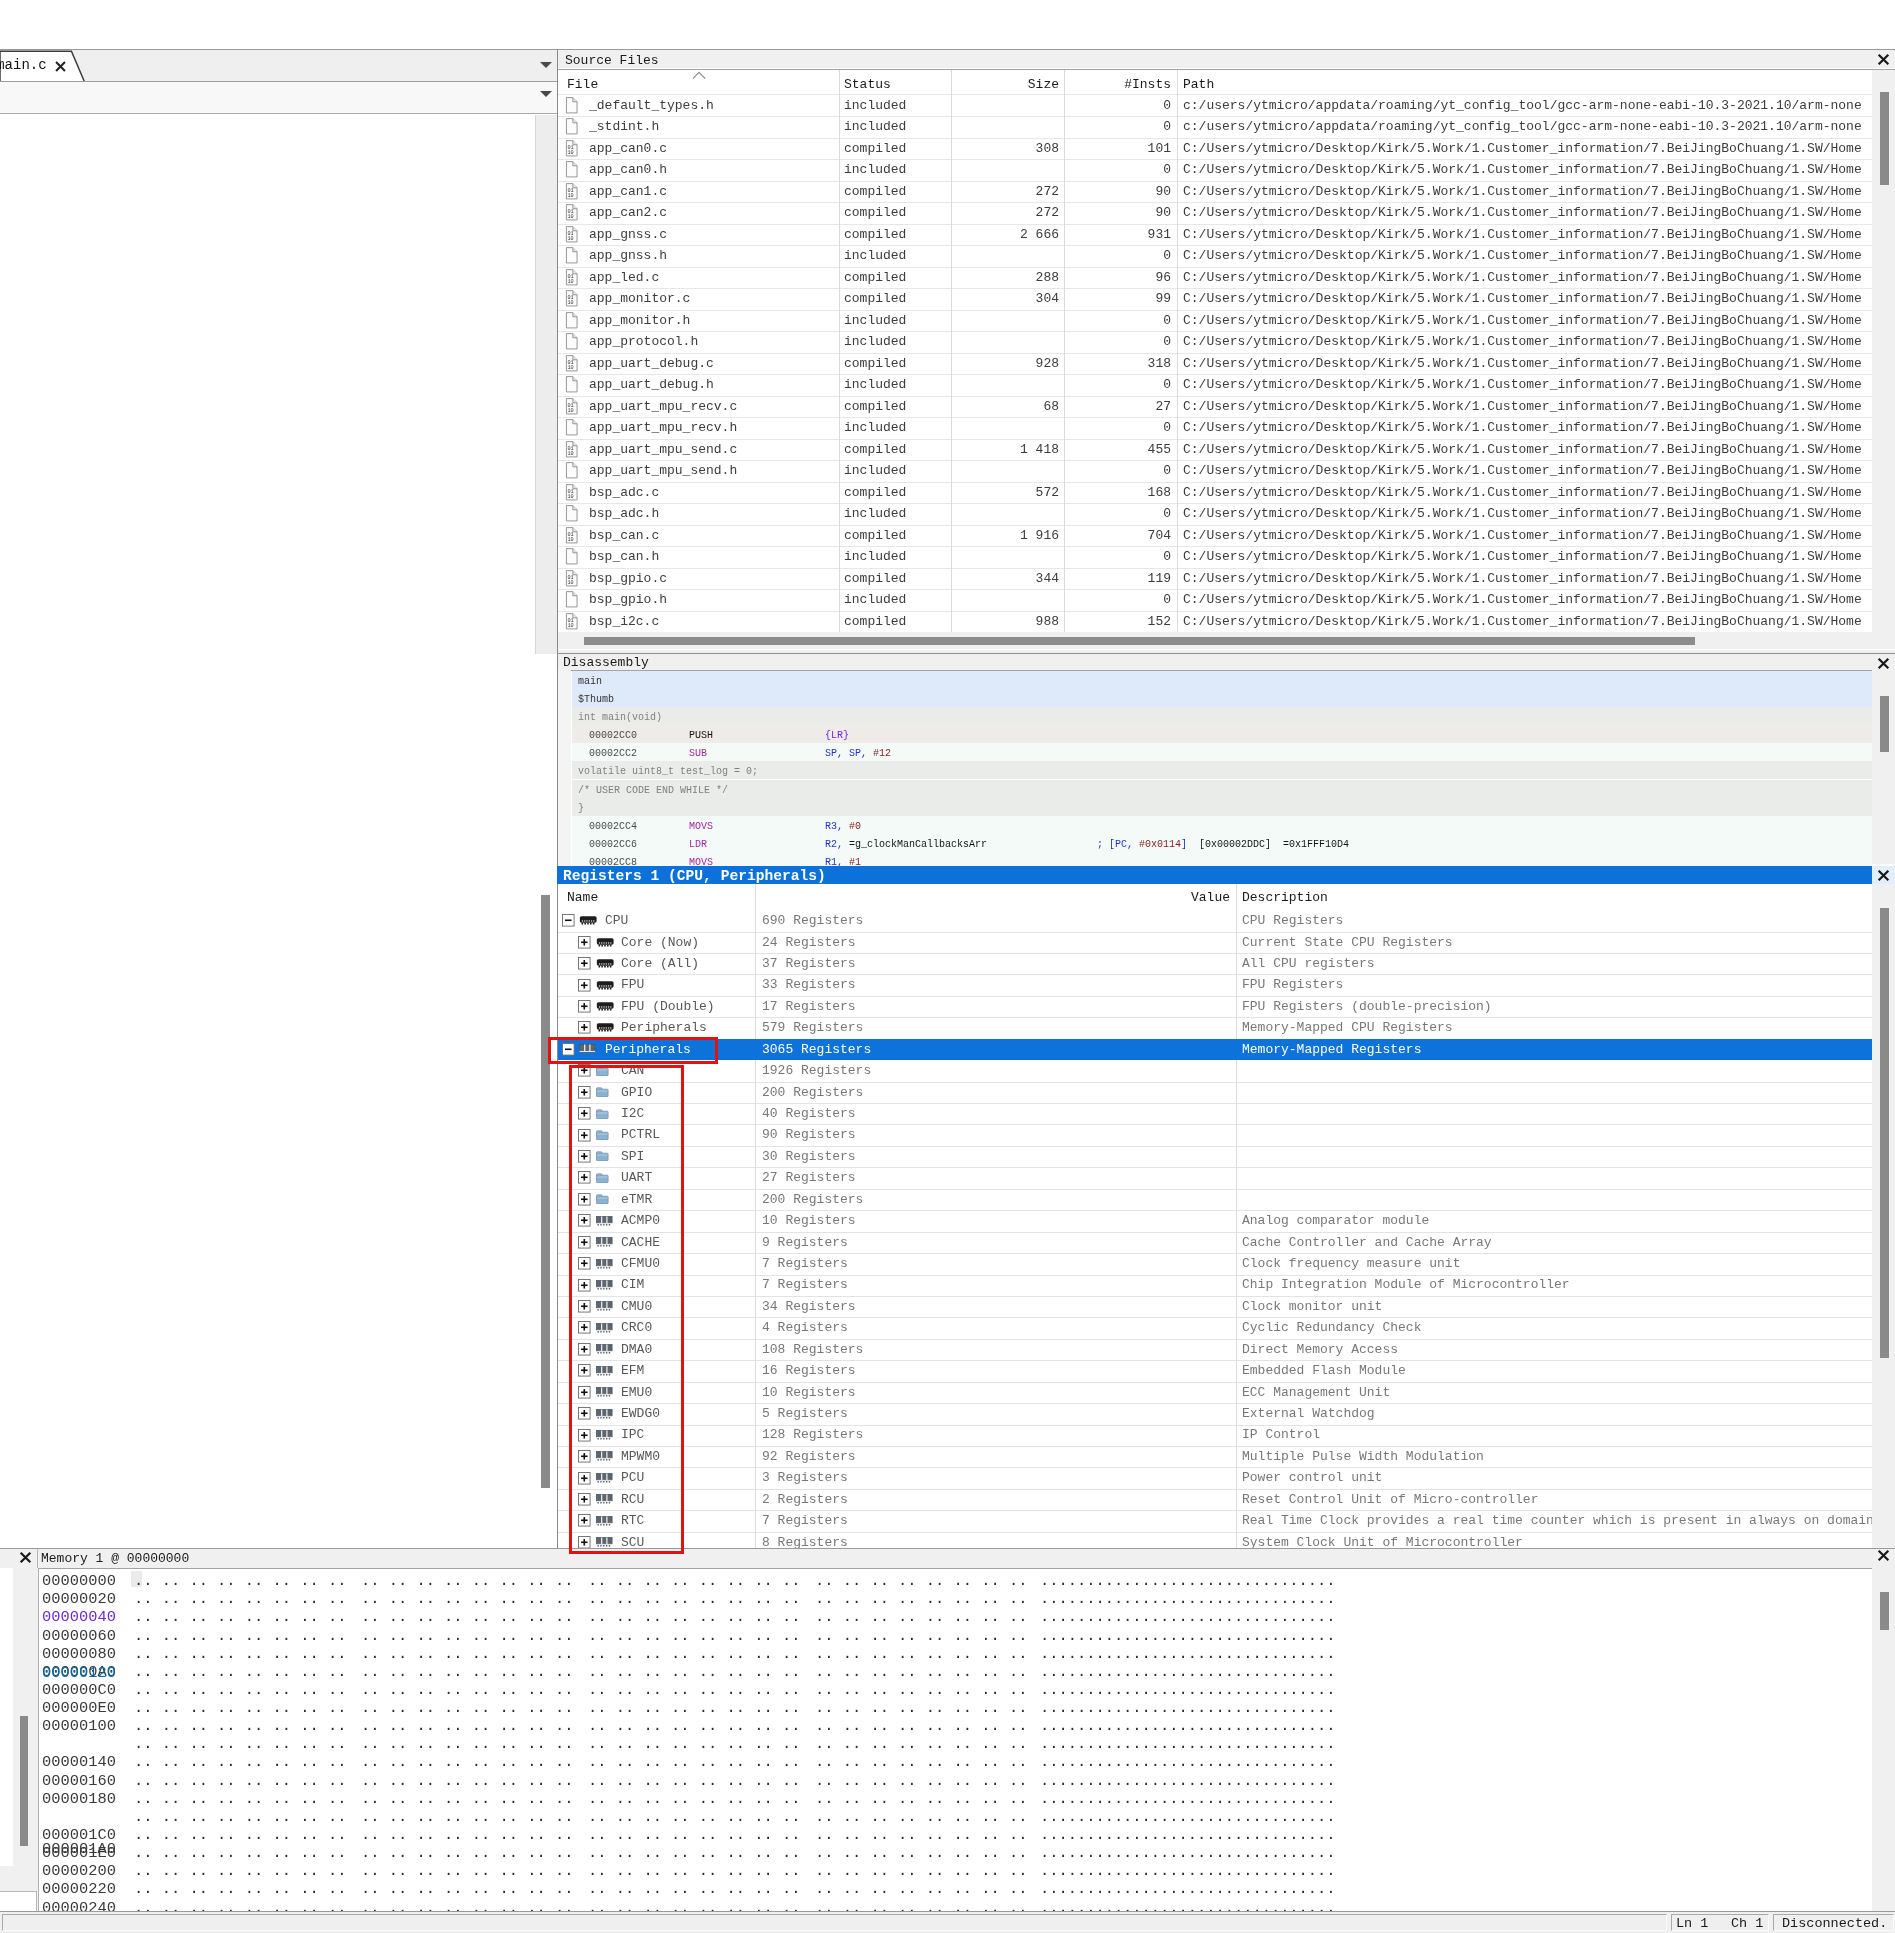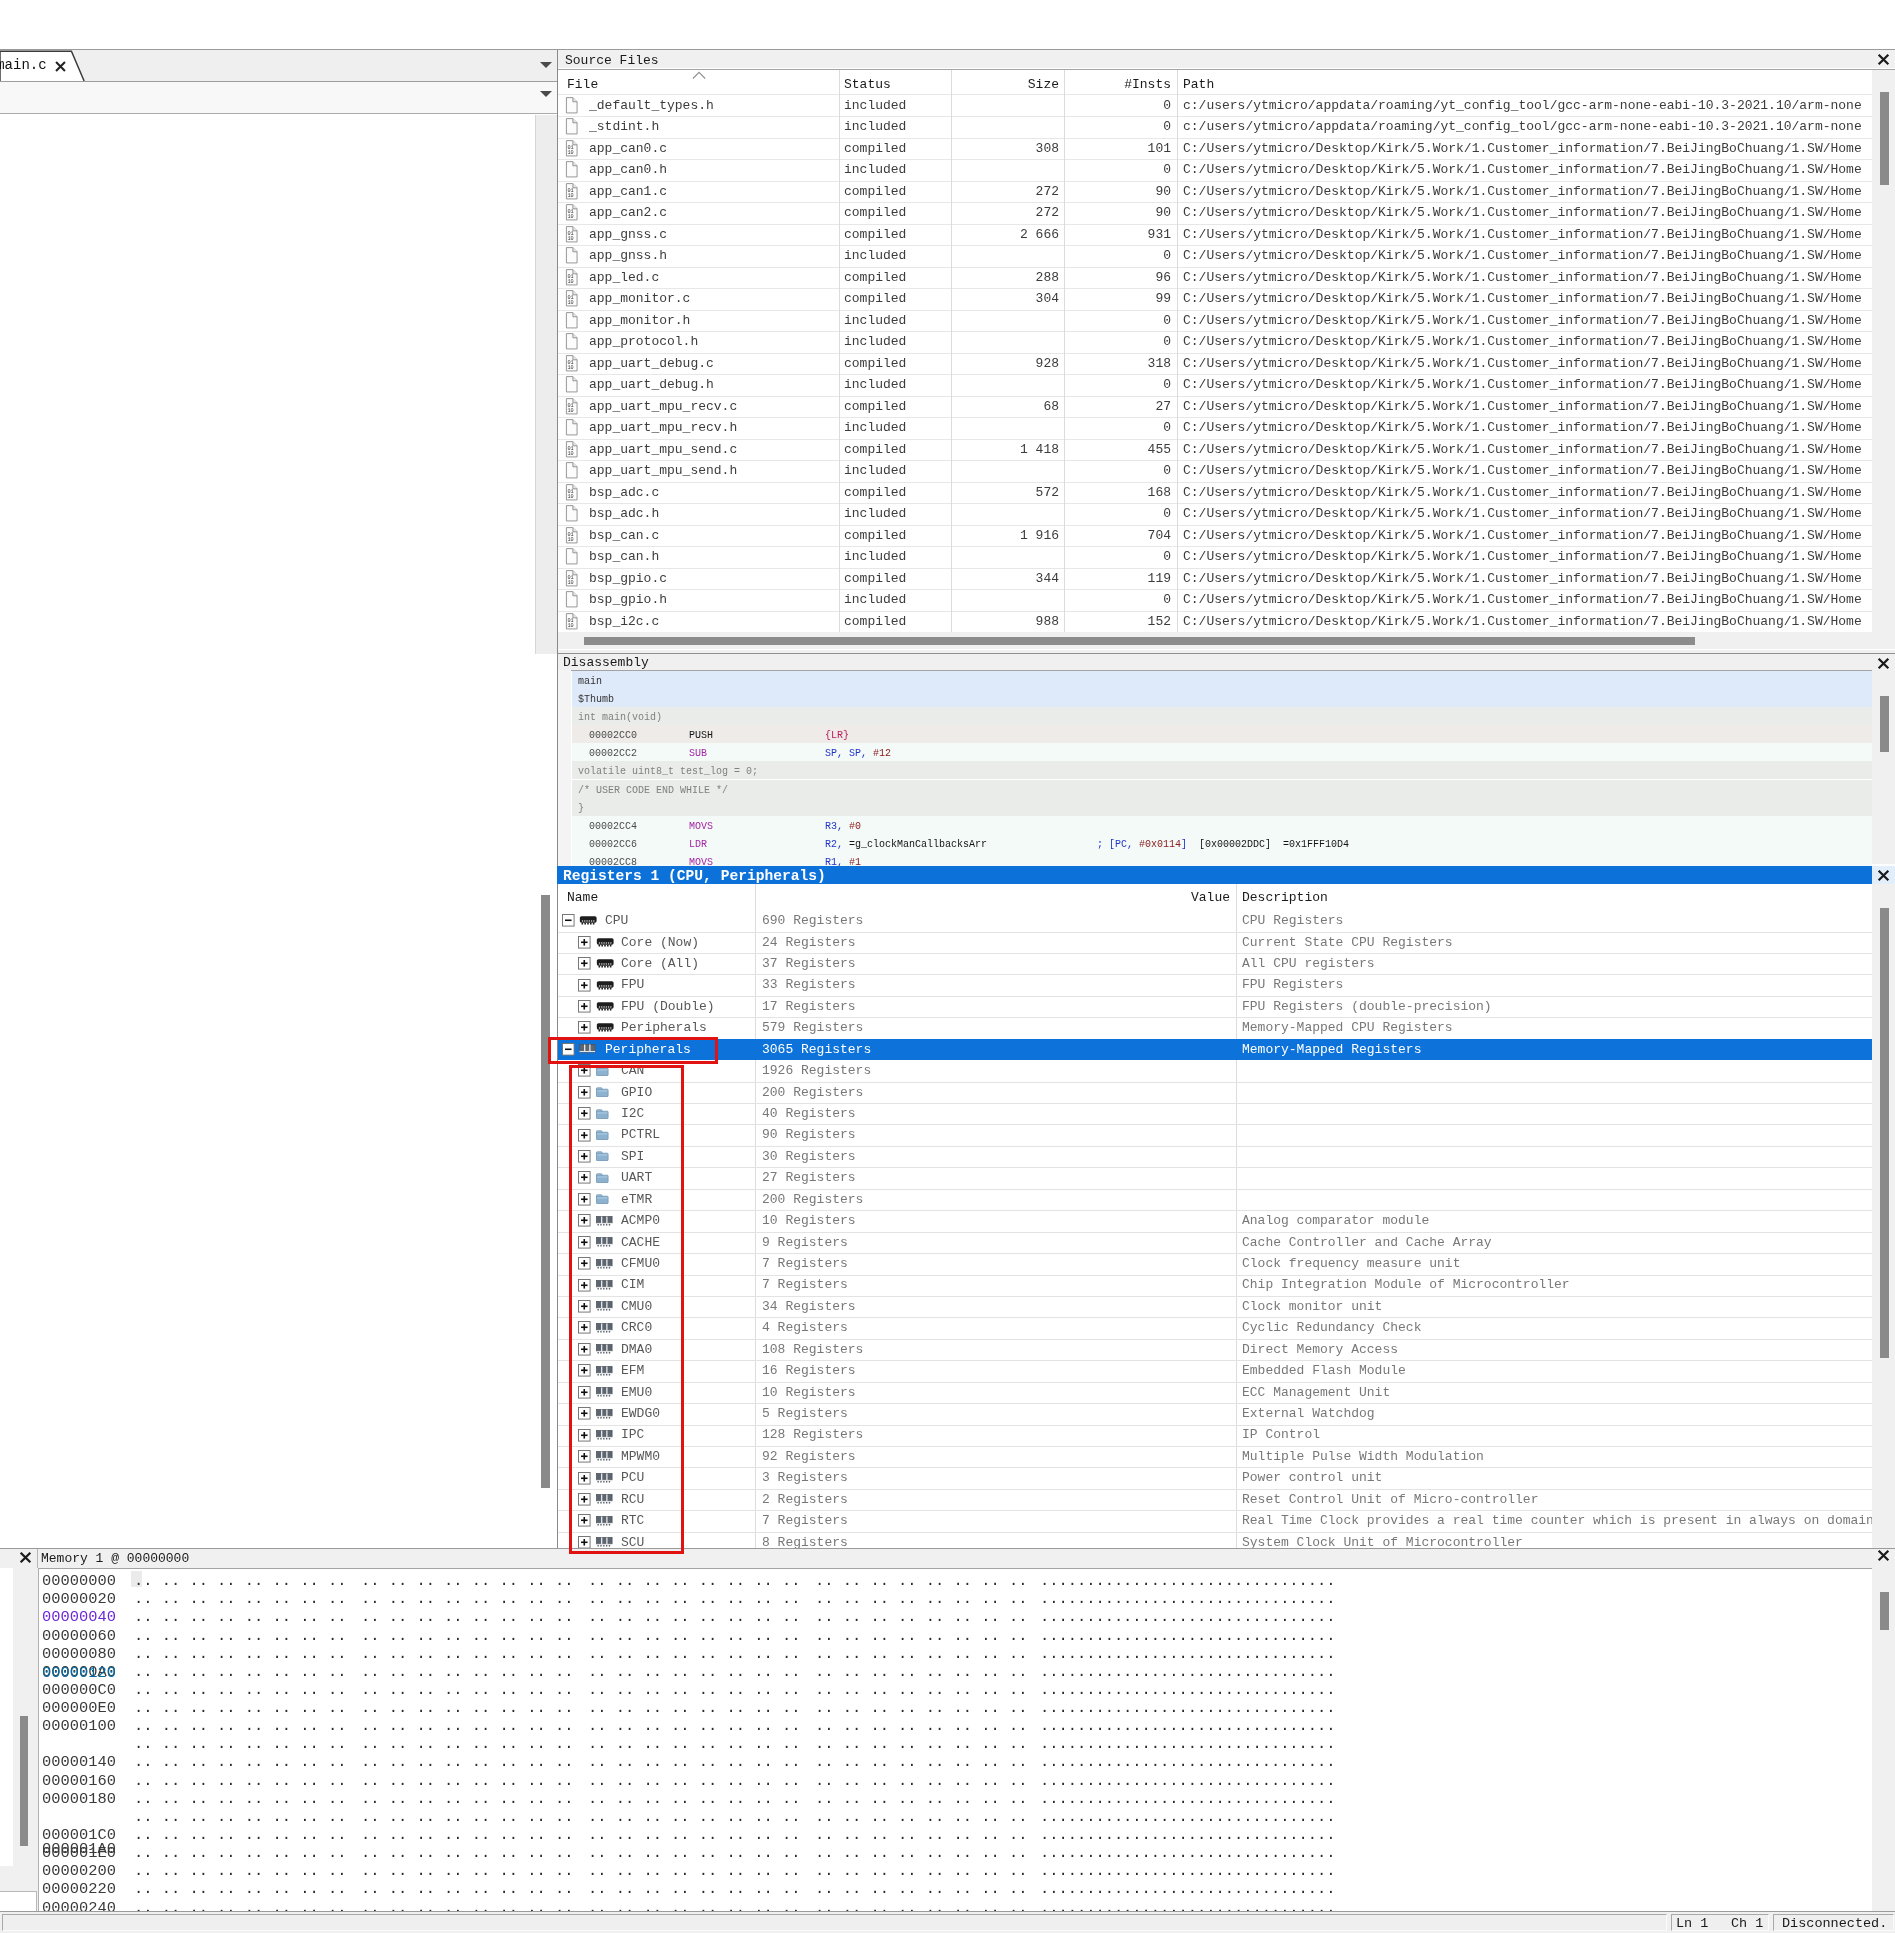--- a/index.html
+++ b/index.html
@@ -337,21 +337,21 @@
 <div style="position:absolute;left:572px;top:780px;width:1300px;height:18px;background:#e9ece9"></div>
 <div style="position:absolute;left:572px;top:798px;width:1300px;height:18px;background:#e9ece9"></div>
 <div style="position:absolute;left:572px;top:816px;width:1300px;height:18px;background:#f3faf7"></div>
 <div style="position:absolute;left:572px;top:834px;width:1300px;height:18px;background:#f3faf7"></div>
 <div style="position:absolute;left:572px;top:852px;width:1300px;height:14px;background:#f3faf7"></div>
 <div class="d15" style="position:absolute;left:578px;top:673px"><span style="color:#333">main</span></div>
 <div class="d15" style="position:absolute;left:578px;top:691px"><span style="color:#333">$Thumb</span></div>
 <div class="d15" style="position:absolute;left:578px;top:709px"><span style="color:#808080">int main(void)</span></div>
 <div class="d15" style="position:absolute;left:589px;top:727px;color:#4c4c4c">00002CC0</div>
 <div class="d15" style="position:absolute;left:689px;top:727px;color:#141414">PUSH</div>
-<div class="d15" style="position:absolute;left:825px;top:727px"><span style="color:#be185d">{LR}</span></div>
+<div class="d15" style="position:absolute;left:825px;top:727px"><span style="color:#6d28d9">{LR}</span></div>
 <div class="d15" style="position:absolute;left:589px;top:745px;color:#4c4c4c">00002CC2</div>
 <div class="d15" style="position:absolute;left:689px;top:745px;color:#a625a6">SUB</div>
 <div class="d15" style="position:absolute;left:825px;top:745px"><span style="color:#2233cc">SP, SP, </span><span style="color:#8b2020">#12</span></div>
 <div class="d15" style="position:absolute;left:578px;top:763px"><span style="color:#808080">volatile uint8_t test_log = 0;</span></div>
 <div class="d15" style="position:absolute;left:578px;top:782px"><span style="color:#808080">/* USER CODE END WHILE */</span></div>
 <div class="d15" style="position:absolute;left:578px;top:800px"><span style="color:#808080">}</span></div>
 <div class="d15" style="position:absolute;left:589px;top:818px;color:#4c4c4c">00002CC4</div>
 <div class="d15" style="position:absolute;left:689px;top:818px;color:#a625a6">MOVS</div>
 <div class="d15" style="position:absolute;left:825px;top:818px"><span style="color:#2233cc">R3, </span><span style="color:#8b2020">#0</span></div>
 <div class="d15" style="position:absolute;left:589px;top:836px;color:#4c4c4c">00002CC6</div>

